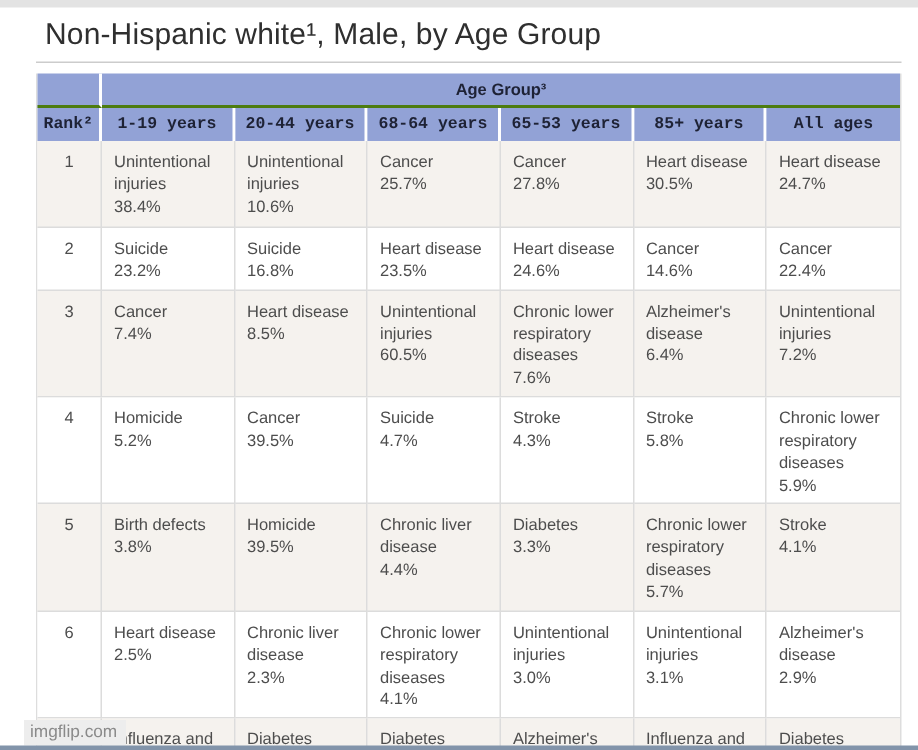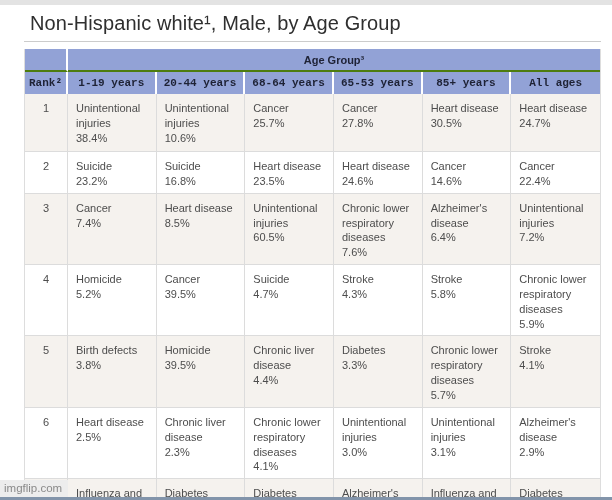--- a/index.html
+++ b/index.html
@@ -81,21 +81,21 @@
   td.rank-cell { text-align: center; padding-left: 2px; padding-right: 2px; }
   tbody tr:nth-child(1) td { height: 58px; }
   tbody tr:nth-child(2) td { height: 38px; }
   tbody tr:nth-child(3) td { height: 69px; }
   tbody tr:nth-child(4) td { height: 69px; }
   tbody tr:nth-child(5) td { height: 65px; }
   tbody tr:nth-child(6) td { height: 68px; }
   tbody tr:nth-child(7) td { height: 62px; }
   .watermark {
     position: absolute;
-    left: 0;
+    left: 16px;
     bottom: 3px;
     background: #ededed;
     color: #8a8a8a;
     font-size: 11.5px;
     padding: 2px 6px 3px 4px;
   }
   .bottom-strip {
     position: absolute;
     left: 0;
     bottom: 0;

